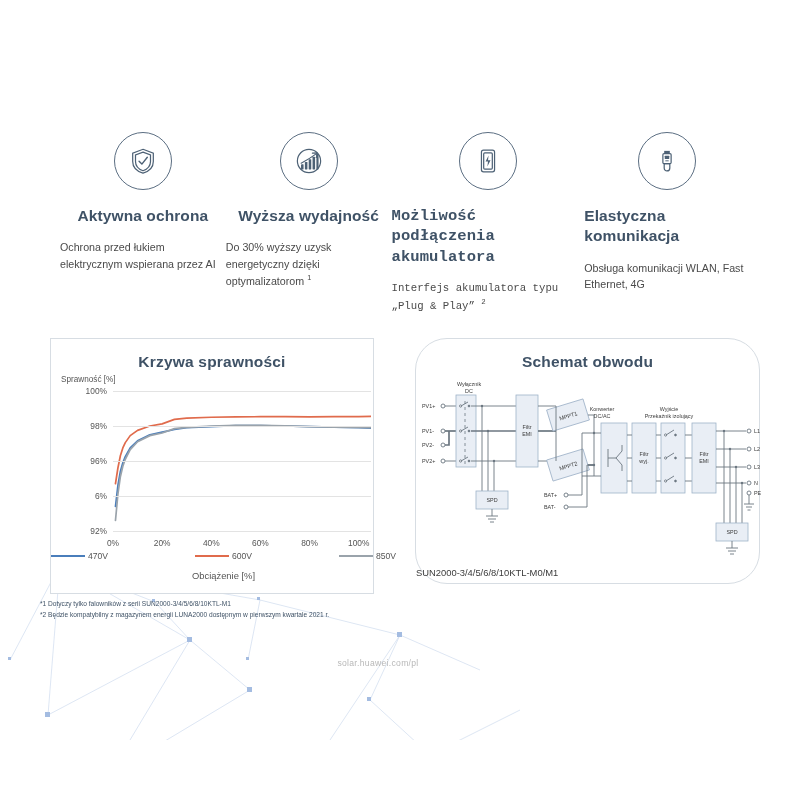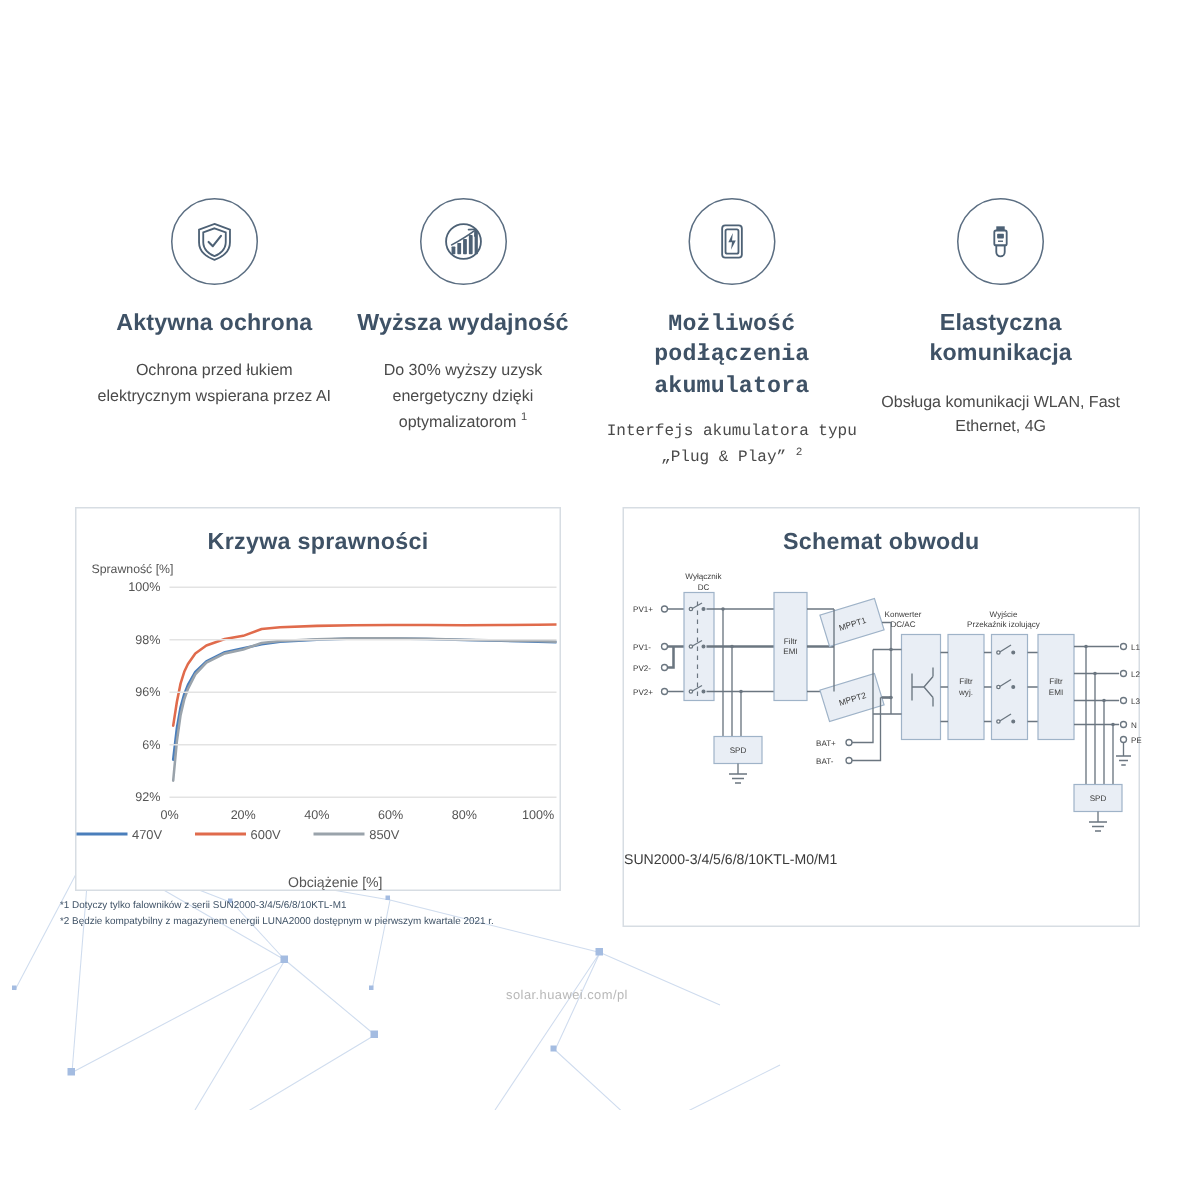--- a/index.html
+++ b/index.html
@@ -32,21 +32,20 @@
     width: 690px;
     display: flex;
     justify-content: space-between;
     align-items: flex-start;
   }
   .feature {
     width: 172px;
     display: flex;
     flex-direction: column;
     align-items: center;
-    text-align: center;
   }
   .icon-circle {
     width: 56px; height: 56px;
     border: 1.4px solid #5b6e82;
     border-radius: 50%;
     display: flex;
     align-items: center;
     justify-content: center;
     margin-bottom: 16px;
   }
@@ -66,21 +65,21 @@
   .feature-desc sup { font-size: 7.4px; }
 
   
   .panel {
     position: absolute;
     border: 1px solid #d7dde3;
     background: #ffffff;
     box-sizing: border-box;
   }
   #chart-panel { left: 50px; top: 338px; width: 324px; height: 256px; }
-  #circuit-panel { left: 415px; top: 338px; width: 345px; height: 280px; }
+  #circuit-panel { left: 415px; top: 338px; width: 345px; height: 246px; border-radius: 32px; }
 
   .panel-title {
     text-align: center;
     font-size: 15.5px;
     font-weight: bold;
     color: #3f5266;
     padding-top: 14px;
     letter-spacing: .2px;
   }
 
@@ -118,33 +117,33 @@
     transform: translateX(-50%);
     font-size: 8.4px;
     color: #555;
     white-space: nowrap;
   }
   .legend {
     position: absolute;
     left: 0; top: 212px;
     width: 345px;
     display: flex;
-    justify-content: flex-start;
+    justify-content: space-between;
     align-items: center;
     gap: 2px;
   }
   .legend-item { display: flex; align-items: center; }
   .legend-swatch {
     width: 34px; height: 2.6px;
     margin-right: 3px;
   }
   .legend-text { font-size: 8.6px; color: #555; margin-right: 20px; }
   .axis-label-x {
     position: absolute;
-    left: 0; top: 243px;
+    left: 0; top: 231px;
     width: 345px;
     text-align: center;
     font-size: 9.4px;
     color: #555;
   }
 
   
   .circuit-wrap { position: absolute; left: 0; top: 34px; width: 345px; height: 190px; }
   .circuit-caption {
     position: absolute;

